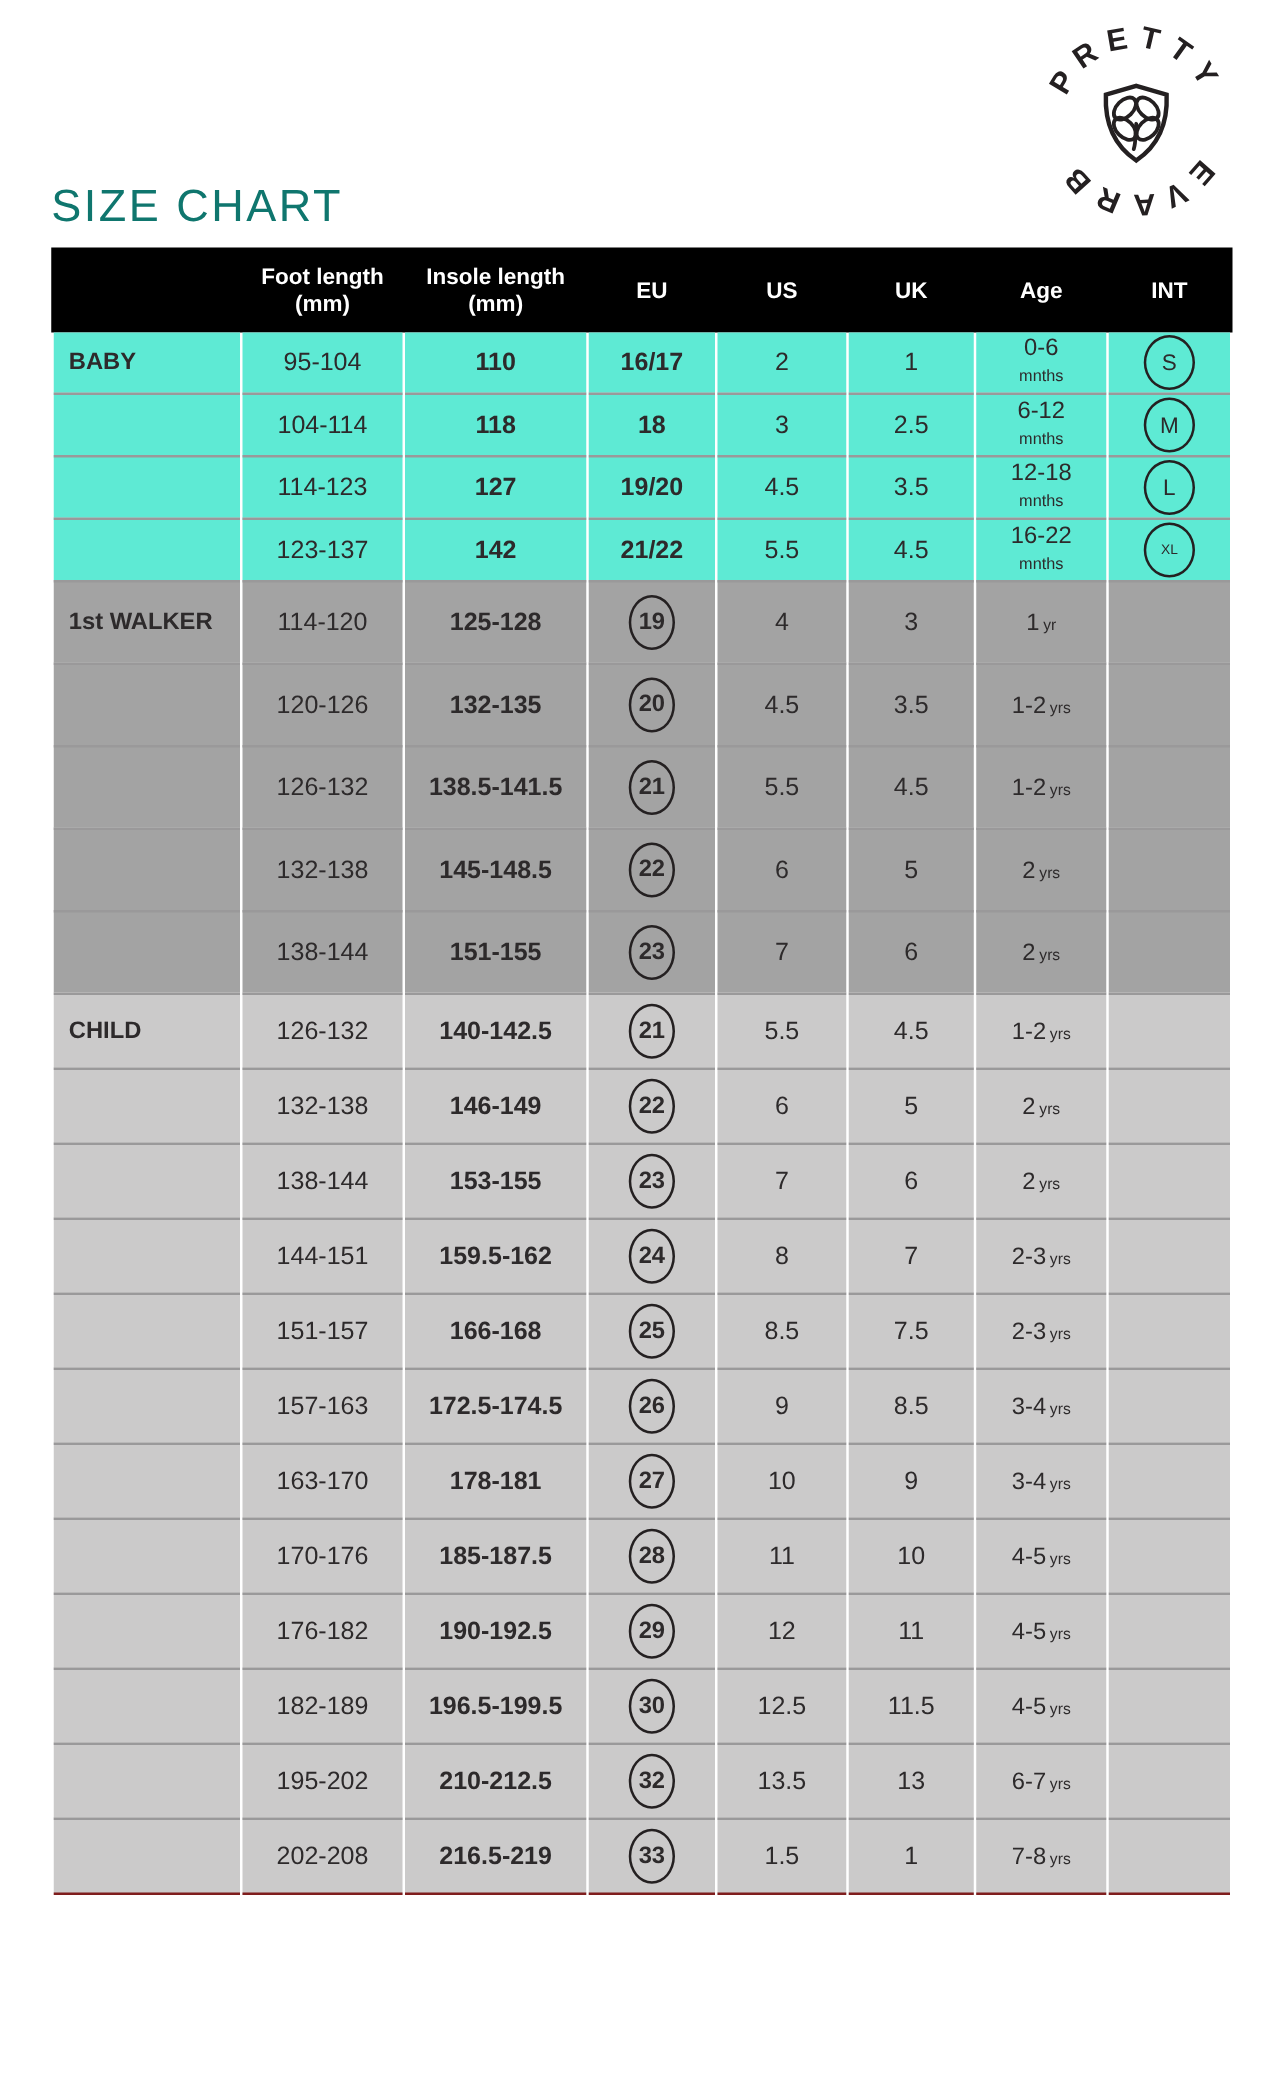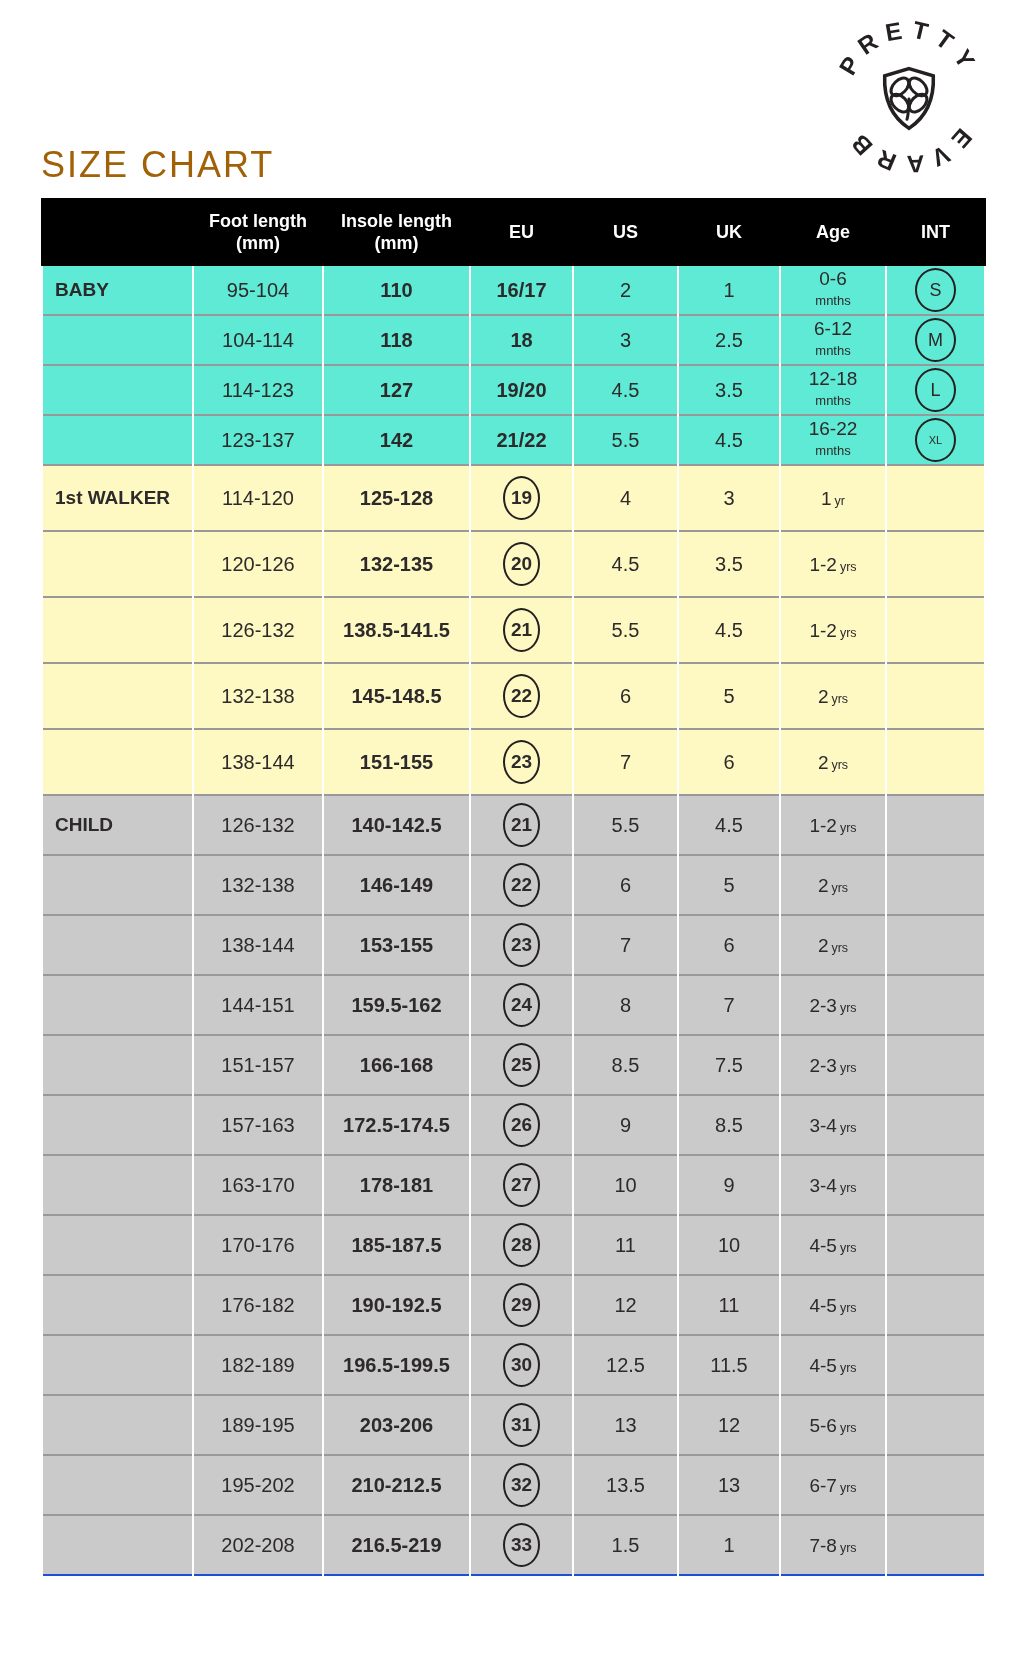--- a/index.html
+++ b/index.html
@@ -2,43 +2,43 @@
 <html><head>
 <meta charset="utf-8">
 <style>
   html,body { margin:0; padding:0; background:#fff; }
   .page {
     position:relative; width:1024px; height:1659px; background:#ffffff;
     font-family:"Liberation Sans", sans-serif; color:#2d2a2b; overflow:hidden;
   }
   .title {
     position:absolute; left:41px; top:144px;
-    font-size:36px; letter-spacing:2px; color:#a16207; font-weight:normal;
+    font-size:36px; letter-spacing:2px; color:#0f766e; font-weight:normal;
   }
   .logo { position:absolute; left:826px; top:14px; width:166px; height:166px; }
   .logo text { font-family:"Liberation Sans", sans-serif; font-size:24px; font-weight:bold;
     letter-spacing:8px; fill:#242021; }
   .logo .mark { stroke:#242021; fill:none; }
 
   .chart { position:absolute; left:41px; top:198px; width:945px; }
   .chart-header {
     display:grid; grid-template-columns:149px 128px 145px 101px 103px 100px 104px 97px;
     column-gap:2px; padding:0 2px; height:68px; background:#000000; align-items:center;
   }
   .hcell { color:#ffffff; text-align:center; font-weight:bold; font-size:18px; line-height:1.25; }
 
   table.size-table { border-collapse:separate; border-spacing:2px 0; width:945px; table-layout:fixed; }
   .size-table td {
     text-align:center; font-size:20px; padding:0;
     border-top:2px solid #9a999a; vertical-align:middle;
   }
   .size-table tbody tr:first-child td { border-top:none; }
-  .size-table tbody tr:last-child td { border-bottom:2px solid #1d4ed8; }
+  .size-table tbody tr:last-child td { border-bottom:2px solid #7f1d1d; }
   tr.r-baby td { height:48px; background:#5eead4; }
-  tr.r-first-walker td { height:64px; background:#fef9c3; }
+  tr.r-first-walker td { height:64px; background:#a3a3a3; }
   tr.r-child td { height:58px; background:#cbcaca; }
   td.c-label { text-align:left; padding-left:12px; font-weight:bold; font-size:19px; }
   td.c-insole { font-weight:bold; }
   td.c-eu { font-weight:bold; }
   .eu-circle {
     display:inline-flex; align-items:center; justify-content:center;
     width:33px; height:40px; border:2.5px solid #242021; border-radius:50%;
     font-weight:bold; font-size:19px;
   }
   .int-circle {
@@ -320,30 +320,20 @@
             <td class="c-foot">182-189</td>
             <td class="c-insole">196.5-199.5</td>
             <td class="c-eu"><span class="eu-circle">30</span></td>
             <td class="c-us">12.5</td>
             <td class="c-uk">11.5</td>
             <td class="c-age"><span class="age-v">4-5</span><span class="age-u">yrs</span></td>
             <td class="c-int"></td>
           </tr>
           <tr class="r-child">
             <td class="c-label"></td>
-            <td class="c-foot">189-195</td>
-            <td class="c-insole">203-206</td>
-            <td class="c-eu"><span class="eu-circle">31</span></td>
-            <td class="c-us">13</td>
-            <td class="c-uk">12</td>
-            <td class="c-age"><span class="age-v">5-6</span><span class="age-u">yrs</span></td>
-            <td class="c-int"></td>
-          </tr>
-          <tr class="r-child">
-            <td class="c-label"></td>
             <td class="c-foot">195-202</td>
             <td class="c-insole">210-212.5</td>
             <td class="c-eu"><span class="eu-circle">32</span></td>
             <td class="c-us">13.5</td>
             <td class="c-uk">13</td>
             <td class="c-age"><span class="age-v">6-7</span><span class="age-u">yrs</span></td>
             <td class="c-int"></td>
           </tr>
           <tr class="r-child">
             <td class="c-label"></td>

